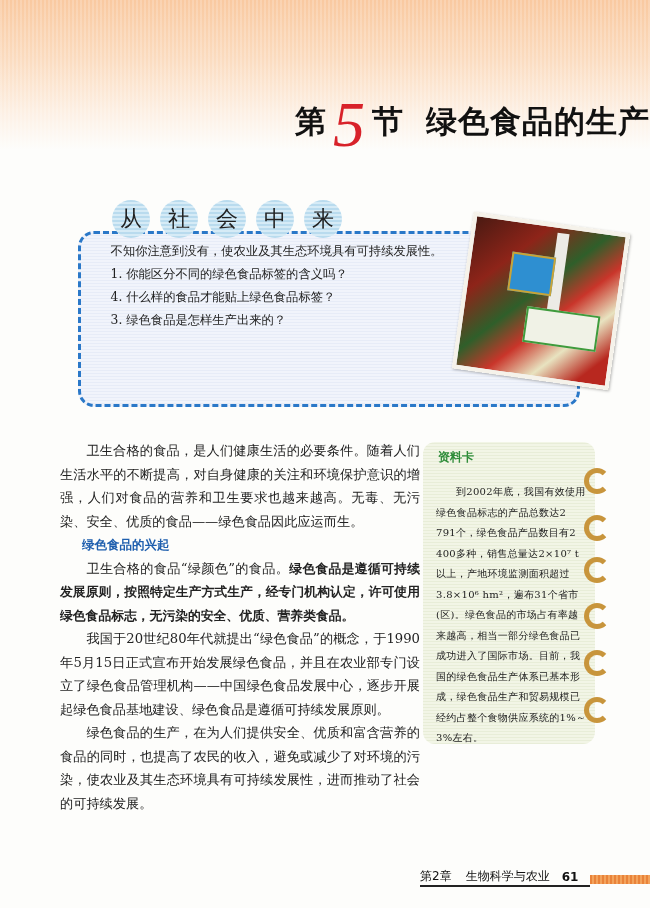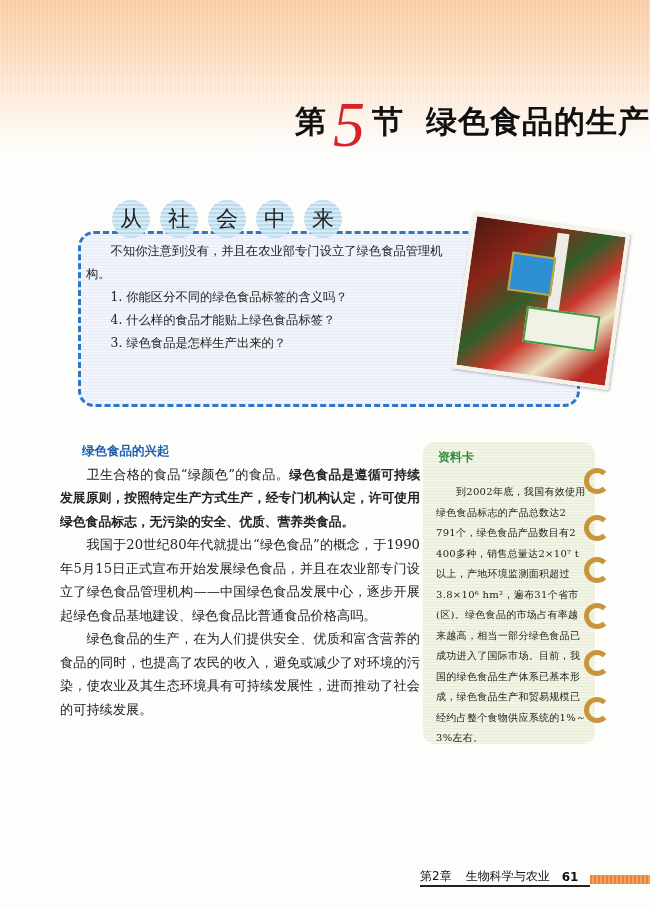--- a/index.html
+++ b/index.html
@@ -118,35 +118,36 @@
 
 <div class="society-box"></div>
 <div class="society-tabs">
   <div class="society-tab">从</div>
   <div class="society-tab">社</div>
   <div class="society-tab">会</div>
   <div class="society-tab">中</div>
   <div class="society-tab">来</div>
 </div>
 <div class="society-text">
-  <p class="indent">不知你注意到没有，并且在农业部专门设立了绿色食品管理机构。</p>
+  <p class="indent">不知你注意到没有，使农业及其生态环境具有可持续发展性。</p>
   <p class="indent">1. 你能区分不同的绿色食品标签的含义吗？</p>
   <p class="indent">4. 什么样的食品才能贴上绿色食品标签？</p>
   <p class="indent">3. 绿色食品是怎样生产出来的？</p>
 </div>
 <div class="society-photo">
   <div class="bottle"></div>
   <div class="label1"></div>
   <div class="label2"></div>
 </div>
 
 <div class="main-text">
+  <p>卫生合格的食品，是人们健康生活的必要条件。随着人们生活水平的不断提高，对自身健康的关注和环境保护意识的增强，人们对食品的营养和卫生要求也越来越高。无毒、无污染、安全、优质的食品——绿色食品因此应运而生。</p>
   <p class="subhead">绿色食品的兴起</p>
   <p><span>卫生合格的食品“绿颜色”的食品。</span><span class="bold">绿色食品是遵循可持续发展原则，按照特定生产方式生产，经专门机构认定，许可使用绿色食品标志，无污染的安全、优质、营养类食品。</span></p>
-  <p>我国于20世纪80年代就提出“绿色食品”的概念，于1990年5月15日正式宣布开始发展绿色食品，并且在农业部专门设立了绿色食品管理机构——中国绿色食品发展中心，逐步开展起绿色食品基地建设、绿色食品比普通食品价格高吗。</p>
+  <p>我国于20世纪80年代就提出“绿色食品”的概念，于1990年5月15日正式宣布开始发展绿色食品，并且在农业部专门设立了绿色食品管理机构——中国绿色食品发展中心，逐步开展起绿色食品基地建设、绿色食品是遵循可持续发展原则。</p>
   <p>绿色食品的生产，在为人们提供安全、优质和富含营养的食品的同时，也提高了农民的收入，避免或减少了对环境的污染，使农业及其生态环境具有可持续发展性，进而推动了社会的可持续发展。</p>
 </div>
 
 <div class="info-card"></div>
 <div class="info-title">资料卡</div>
 <div class="info-text">
   <p>到2002年底，我国有效使用绿色食品标志的产品总数达2 791个，绿色食品产品数目有2 400多种，销售总量达2×10⁷ t以上，产地环境监测面积超过3.8×10⁶ hm²，遍布31个省市(区)。绿色食品的市场占有率越来越高，相当一部分绿色食品已成功进入了国际市场。目前，我国的绿色食品生产体系已基本形成，绿色食品生产和贸易规模已经约占整个食物供应系统的1%～3%左右。</p>
 </div>
 <div class="ring" style="top:468px"></div>
 <div class="ring" style="top:515px"></div>

